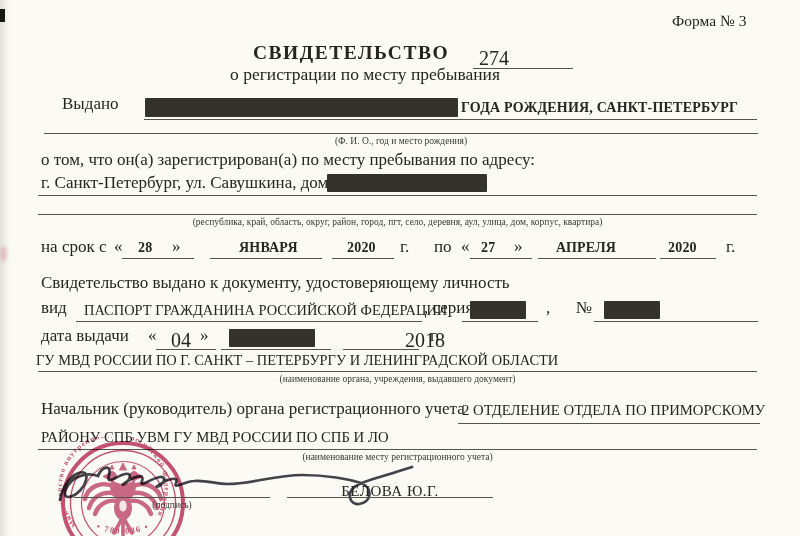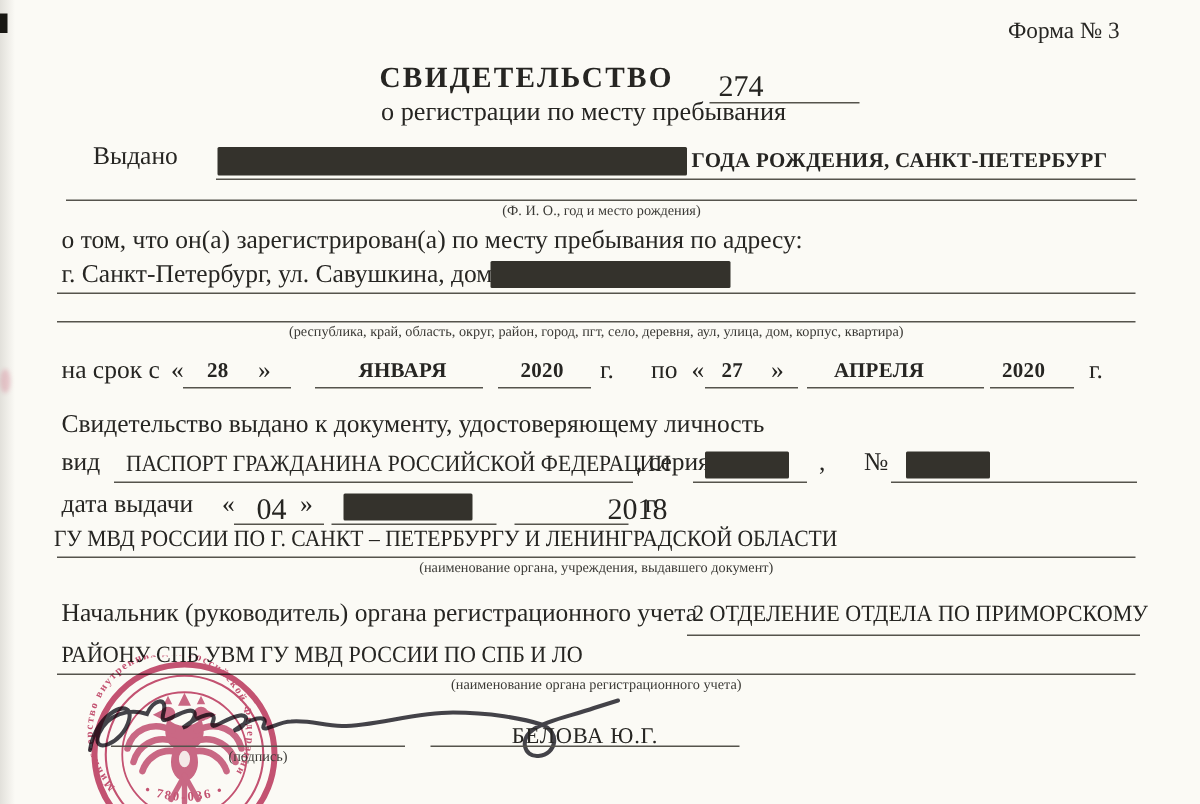--- a/index.html
+++ b/index.html
@@ -36,21 +36,21 @@
 <div class="page">
 
   <div class="edge-shade"></div>
   <div class="corner-mark"></div>
   <div class="smudge"></div>
 
   <div class="abs formno" style="left:672px;top:12px;">Форма № 3</div>
   <div class="abs title" style="left:253px;top:42px;font-weight:bold;">СВИДЕТЕЛЬСТВО</div>
   <div class="abs num" style="left:479px;top:47px;">274</div>
   <div class="rule" style="left:473px;top:68px;width:100px;"></div>
-  <div class="abs subtitle" style="left:254px;top:64px;">о регистрации по месту пребывания</div>
+  <div class="abs subtitle" style="left:230px;top:64px;">о регистрации по месту пребывания</div>
 
   <div class="abs lbl" style="left:62px;top:94px;">Выдано</div>
   <div class="redact" style="left:145px;top:98px;width:313px;height:19px;"></div>
   <div class="abs valb" style="left:461px;top:100px;">ГОДА РОЖДЕНИЯ, САНКТ-ПЕТЕРБУРГ</div>
   <div class="rule" style="left:144px;top:119px;width:613px;"></div>
   <div class="rule" style="left:44px;top:133px;width:714px;"></div>
   <div class="abs lbl" style="left:41px;top:150px;">о том, что он(а) зарегистрирован(а) по месту пребывания по адресу:</div>
 
   <div class="abs cap" style="left:44px;top:136px;width:714px;">(Ф. И. О., год и место рождения)</div>
   <div class="abs lbl" style="left:41px;top:173px;">г. Санкт-Петербург, ул. Савушкина, дом</div>
@@ -106,21 +106,21 @@
 
   <div class="abs" style="left:36px;top:351px;"><span class="cond">ГУ  МВД  РОССИИ  ПО  Г. САНКТ – ПЕТЕРБУРГУ  И  ЛЕНИНГРАДСКОЙ  ОБЛАСТИ</span></div>
   <div class="rule" style="left:38px;top:371px;width:719px;"></div>
   <div class="abs cap" style="left:38px;top:374px;width:719px;">(наименование органа, учреждения, выдавшего документ)</div>
 
   <div class="abs lbl" style="left:41px;top:399px;">Начальник (руководитель) органа регистрационного учета</div>
   <div class="abs" style="left:462px;top:401px;"><span class="cond-wide" style="font-size:15.5px;">2 ОТДЕЛЕНИЕ ОТДЕЛА  ПО ПРИМОРСКОМУ</span></div>
   <div class="rule" style="left:458px;top:423px;width:302px;"></div>
   <div class="abs" style="left:41px;top:428px;"><span class="cond-wide" style="font-size:15.5px;">РАЙОНУ СПБ УВМ  ГУ  МВД РОССИИ  ПО СПБ  И  ЛО</span></div>
   <div class="rule" style="left:38px;top:449px;width:719px;"></div>
-  <div class="abs cap" style="left:38px;top:452px;width:719px;">(наименование органа регистрационного учета)</div>
+  <div class="abs cap" style="left:38px;top:452px;width:719px;">(наименование месту регистрационного учета)</div>
 
   <svg class="stamp" width="132" height="132" viewBox="0 0 132 132">
     <defs>
       <path id="ringPath" d="M 19.8,87.6 A 51.5,51.5 0 1 1 19.9,87.7"></path>
       <path id="codePath" d="M 32,88 A 70,70 0 0 0 100,88"></path>
     </defs>
     <g stroke="#c2466b" fill="none">
       <circle cx="66" cy="66" r="60" stroke-width="4"></circle>
       <circle cx="66" cy="66" r="52.5" stroke-width="1.4"></circle>
       <circle cx="66" cy="66" r="41.5" stroke-width="1.2"></circle>

